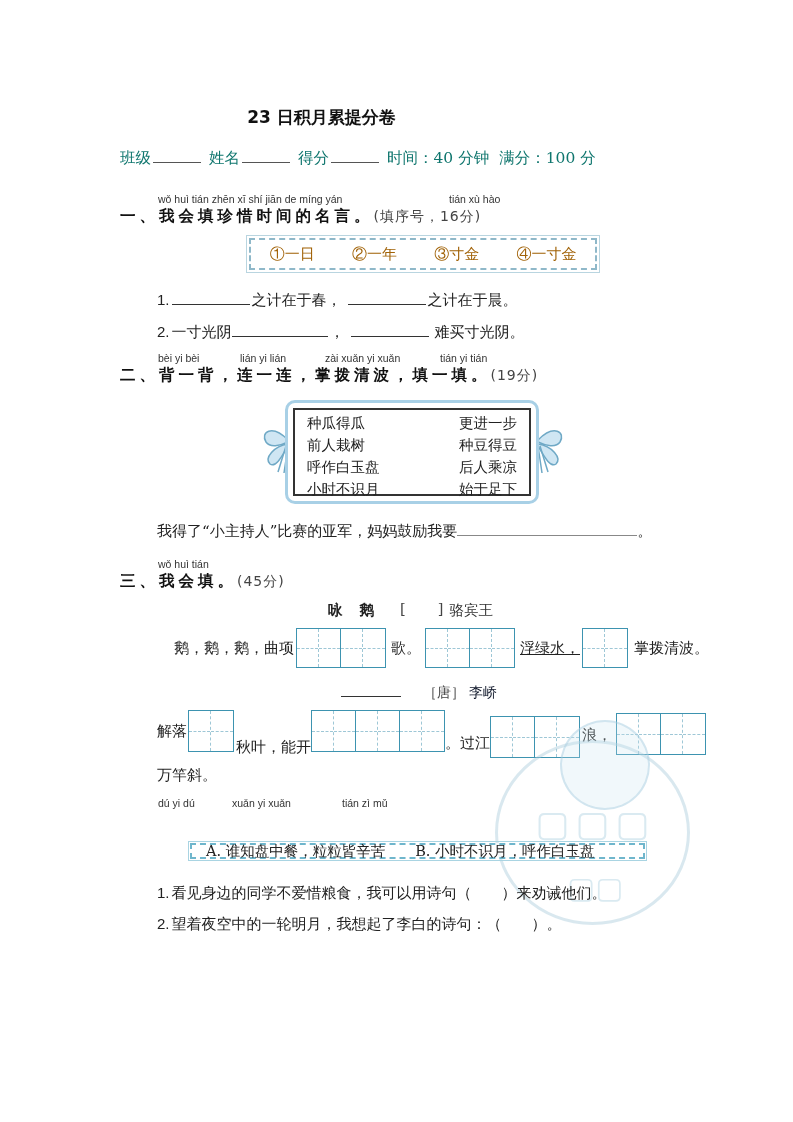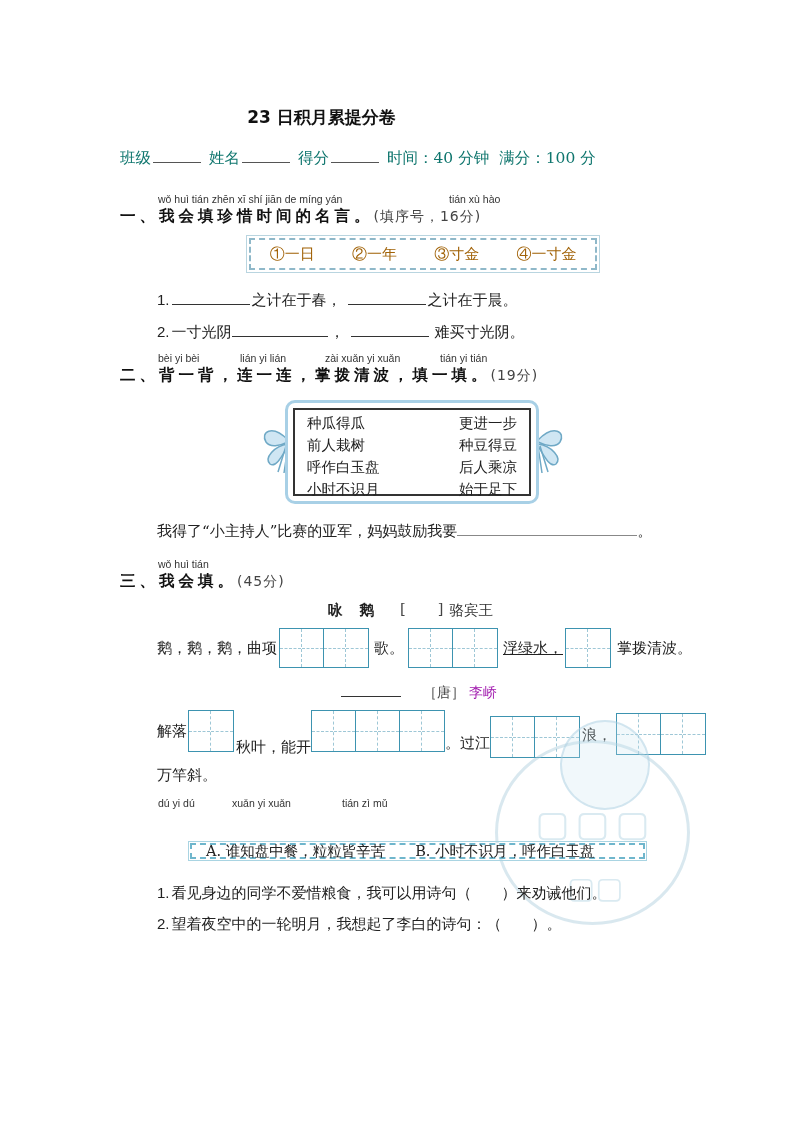--- a/index.html
+++ b/index.html
@@ -214,21 +214,21 @@
 </div>
 
 <div class="abs" style="left:328px; top:601px; font-size:14.5px; white-space:nowrap; display:flex; gap:0;">
   <span style="font-family:'DejaVu Sans',sans-serif; font-weight:bold; letter-spacing:6px;">咏  鹅</span>
   <span style="margin-left:20px; color:#444;">[</span>
   <span style="display:inline-block; width:32px;"></span>
   <span style="color:#444;">]</span>
   <span style="margin-left:6px; color:#333;">骆宾王</span>
 </div>
 
-<div class="abs poem-line" style="left:157px; top:628px;">
+<div class="abs poem-line" style="left:174px; top:628px;">
   <span>鹅，鹅，鹅，曲项</span>
   <span class="grid-group" style="margin-left:2px;">
     <span class="cell half"></span>
       <span class="cell"></span>
       <span class="cell half"></span>
       <span class="cell"></span>
   </span>
   <span style="margin-left:5px;">歌。</span>
   <span class="grid-group" style="margin-left:4px;">
     <span class="cell half"></span>
@@ -240,21 +240,21 @@
   <span class="grid-group" style="margin-left:2px;">
     <span class="cell half"></span>
       <span class="cell"></span>
   </span>
   <span style="margin-left:6px;">掌拨清波。</span>
 </div>
 
 <div class="abs" style="left:341px; top:683px; font-size:14px; white-space:nowrap; display:flex; align-items:baseline;">
   <span class="uline" style="width:60px;"></span>
   <span style="margin-left:22px; color:#444;">［唐］</span>
-  <span style="margin-left:4px; color:#a21caf;">李峤</span>
+  <span style="margin-left:4px; color:#0f172a;">李峤</span>
 </div>
 
 <div class="abs poem-line" style="left:157px; top:710px; align-items:flex-start;">
   <span style="margin-top:12px;">解落</span>
   <span class="grid-group" style="margin-left:1px;">
     <span class="cell half" style="height:40px;"></span>
       <span class="cell" style="height:40px;"></span>
   </span>
   <span style="margin-left:2px; margin-top:28px;">秋叶，能开</span>
   <span class="grid-group">

